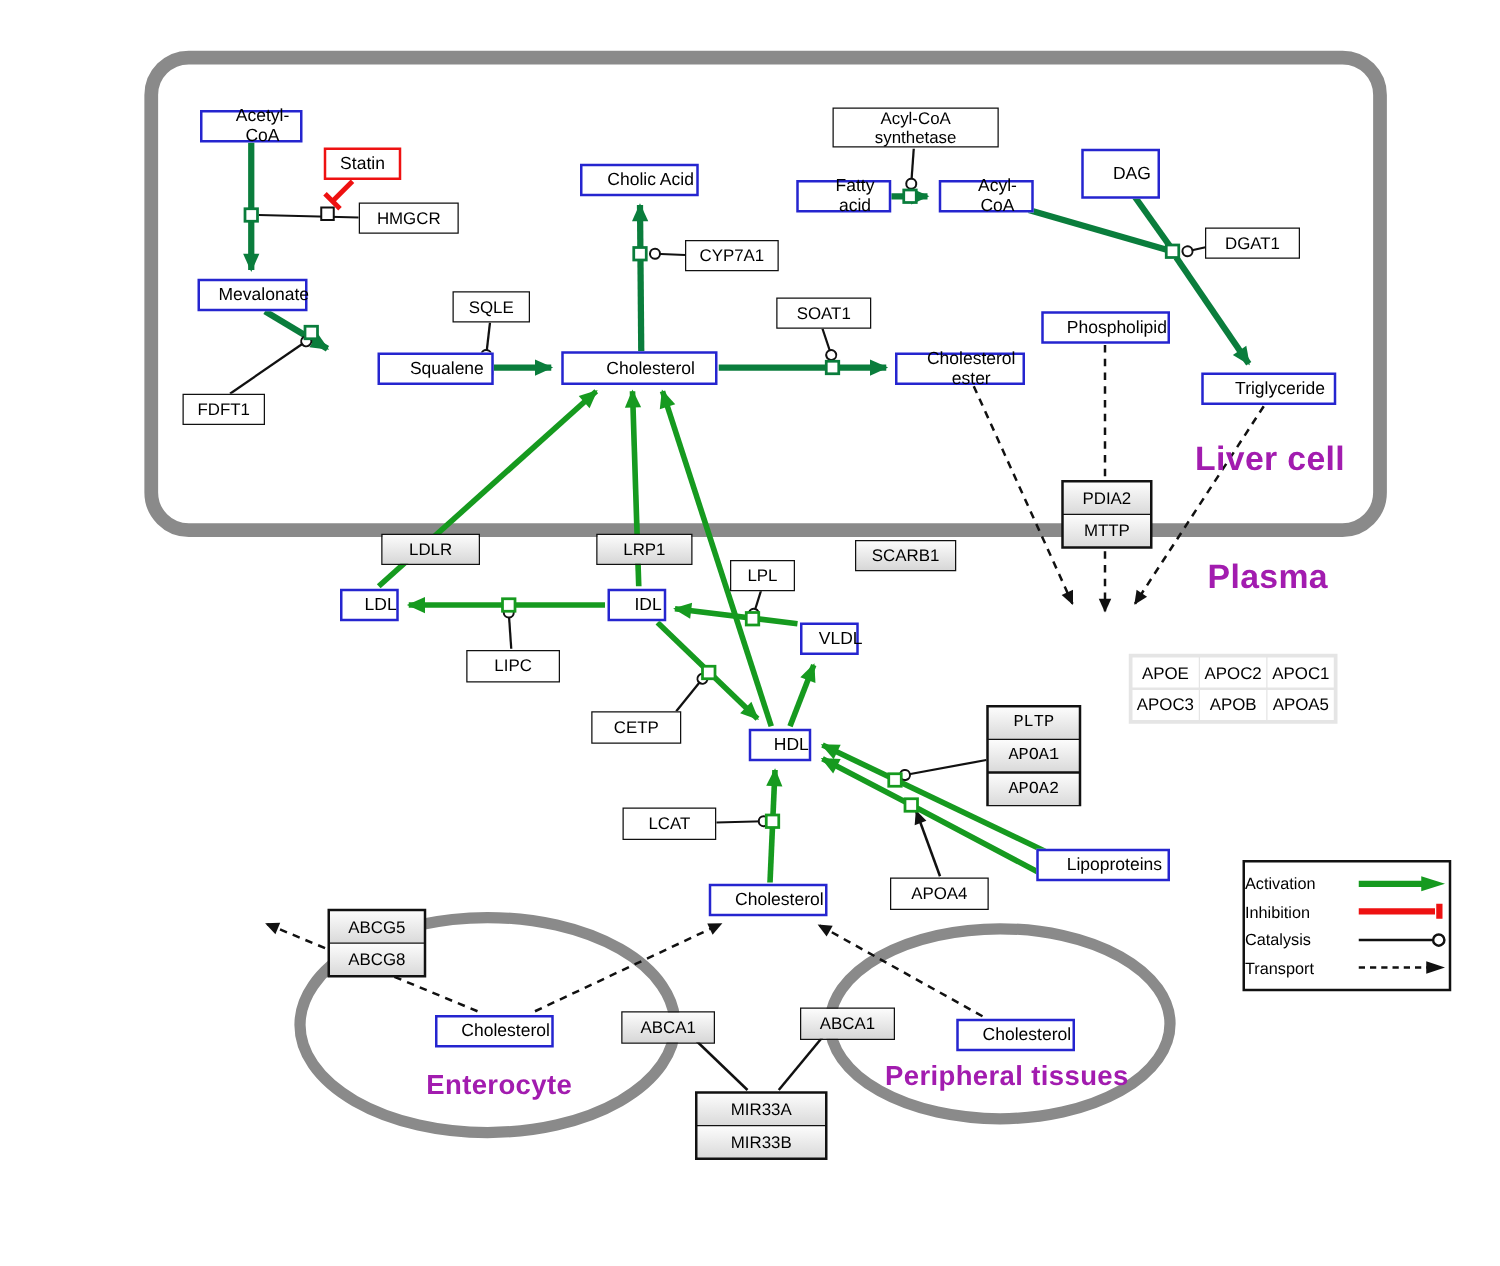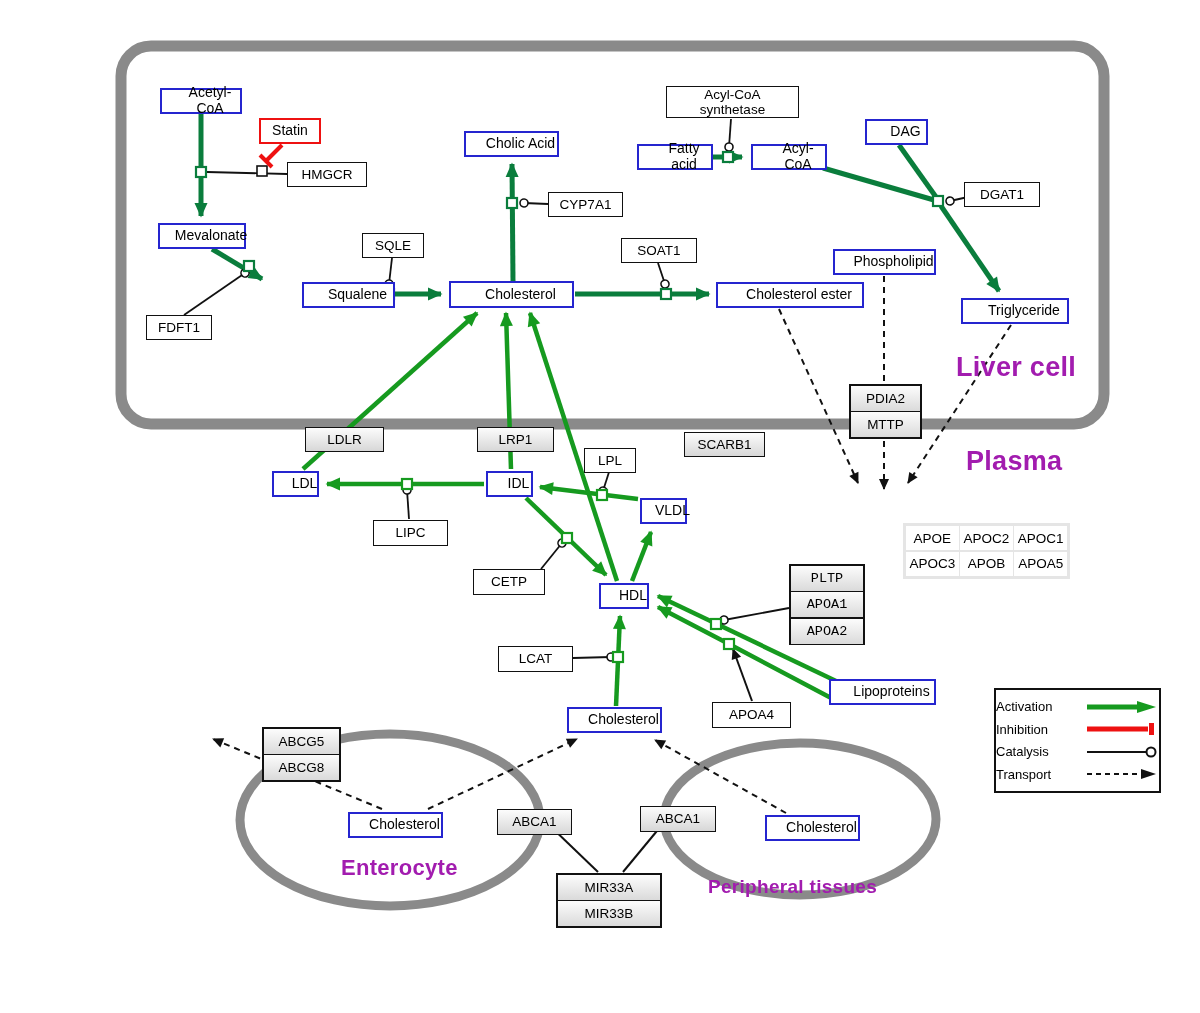--- a/index.html
+++ b/index.html
@@ -120,38 +120,38 @@
     </g>
 
     <rect x="257" y="166" width="10" height="10" fill="#fff" stroke="#111" stroke-width="1.6"></rect>
     <path d="M282,145 L266,161" stroke="#ee1111" stroke-width="4" fill="none"></path>
     <path d="M260,155 L272,167" stroke="#ee1111" stroke-width="4" fill="none"></path>
   </svg>
 
   <div class="comp-label" style="left:956px;top:352px;font-size:27px;">Liver cell</div>
   <div class="comp-label" style="left:966px;top:446px;font-size:27px;">Plasma</div>
   <div class="comp-label" style="left:341px;top:855px;font-size:22px;">Enterocyte</div>
-  <div class="comp-label" style="left:708px;top:876px;font-size:19px;">Peripheral tissues</div>
+  <div class="comp-label" style="left:708px;top:848px;font-size:22px;">Peripheral tissues</div>
 
   <div class="box metabolite" style="left:160px;top:88px;width:82px;height:26px;">Acetyl-CoA</div>
   <div class="box inhibitor" style="left:259px;top:118px;width:62px;height:26px;">Statin</div>
   <div class="box enzyme" style="left:287px;top:162px;width:80px;height:25px;">HMGCR</div>
   <div class="box metabolite" style="left:158px;top:223px;width:88px;height:26px;">Mevalonate</div>
   <div class="box enzyme" style="left:146px;top:315px;width:66px;height:25px;">FDFT1</div>
   <div class="box metabolite" style="left:258px;top:282px;width:93px;height:26px;margin-left:44px;">Squalene</div>
   <div class="box enzyme" style="left:362px;top:233px;width:62px;height:25px;">SQLE</div>
   <div class="box metabolite" style="left:464px;top:131px;width:95px;height:26px;">Cholic Acid</div>
   <div class="box enzyme" style="left:548px;top:192px;width:75px;height:25px;">CYP7A1</div>
   <div class="box metabolite" style="left:449px;top:281px;width:125px;height:27px;">Cholesterol</div>
   <div class="box enzyme" style="left:621px;top:238px;width:76px;height:25px;">SOAT1</div>
-  <div class="box metabolite" style="left:716px;top:282px;width:148px;height:26px;">Cholesterol ester</div>
+  <div class="box metabolite" style="left:716px;top:282px;width:104px;height:26px;">Cholesterol ester</div>
   <div class="box enzyme" style="left:666px;top:86px;width:133px;height:32px;padding:0 14px;">Acyl-CoA synthetase</div>
   <div class="box metabolite" style="left:637px;top:144px;width:76px;height:26px;">Fatty acid</div>
   <div class="box metabolite" style="left:751px;top:144px;width:76px;height:26px;">Acyl-CoA</div>
-  <div class="box metabolite" style="left:865px;top:119px;width:63px;height:26px;">DAG</div>
+  <div class="box metabolite" style="left:865px;top:119px;width:63px;height:40px;">DAG</div>
   <div class="box enzyme" style="left:964px;top:182px;width:76px;height:25px;">DGAT1</div>
   <div class="box metabolite" style="left:833px;top:249px;width:103px;height:26px;">Phospholipid</div>
   <div class="box metabolite" style="left:961px;top:298px;width:108px;height:26px;">Triglyceride</div>
 
   <div class="box transporter" style="left:305px;top:411px;width:79px;height:25px;">LDLR</div>
   <div class="box transporter" style="left:477px;top:411px;width:77px;height:25px;">LRP1</div>
   <div class="box transporter" style="left:684px;top:416px;width:81px;height:25px;">SCARB1</div>
   <div class="stack" style="left:849px;top:384px;width:73px;">
     <div class="cell">PDIA2</div>
     <div class="cell">MTTP</div>

